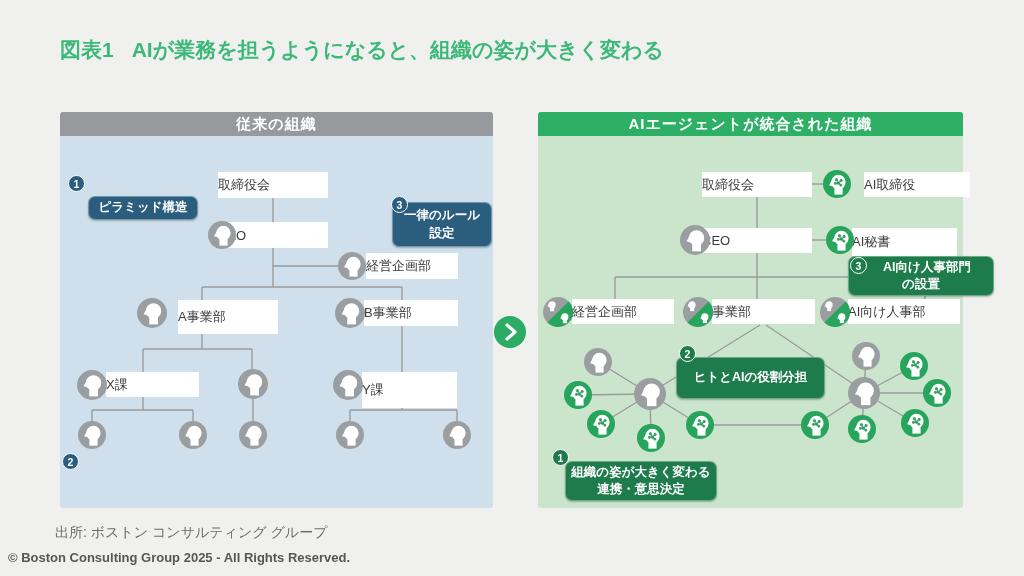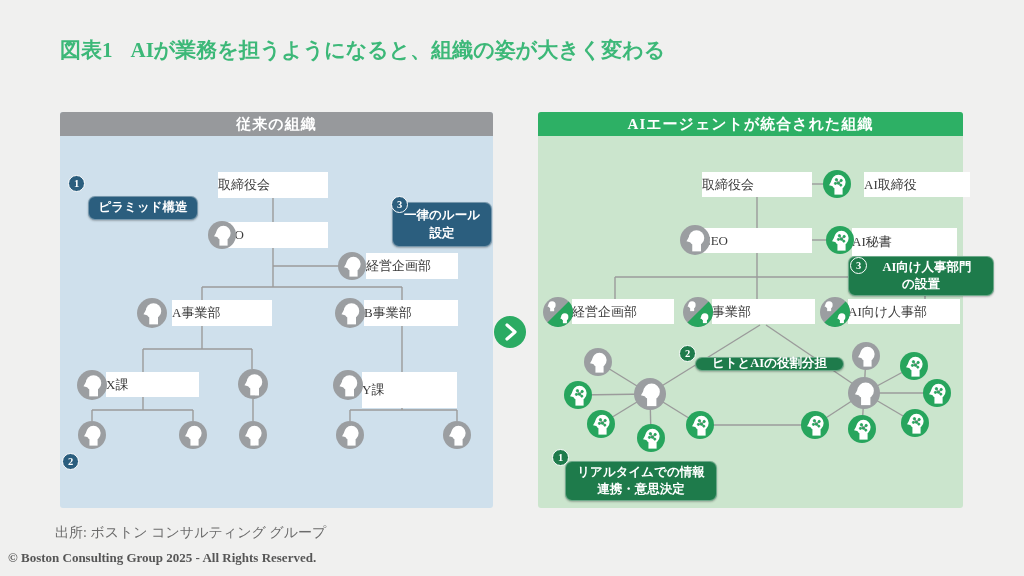--- a/index.html
+++ b/index.html
@@ -1,17 +1,17 @@
 <!DOCTYPE html>
 <html><head>
 <meta charset="utf-8">
 <style>
   html,body{margin:0;padding:0;background:#e4e4e2}
   .stage{position:relative;width:1024px;height:576px;background:#f0f0ef;overflow:hidden;
-         font-family:Liberation Serif, serif}
+         font-family:Liberation Sans, sans-serif}
   .title{position:absolute;left:60px;top:36px;color:#3cb878;font-size:21px;font-weight:bold;display:flex;gap:18px;white-space:nowrap}
   .panel{position:absolute;top:112px;border-radius:3px}
   .panel-left{left:60px;width:433px;height:396px;background:#cfe0ec}
   .panel-right{left:538px;width:425px;height:396px;background:#cbe5cd}
   .panel-header{position:absolute;left:0;top:0;width:100%;height:24px;display:flex;align-items:center;justify-content:center;
                 color:#fff;font-size:15px;font-weight:bold;letter-spacing:1px;border-radius:3px 3px 0 0}
   .panel-left .panel-header{background:#97999c}
   .panel-right .panel-header{background:#2db065}
   .links{position:absolute;left:0;top:0;z-index:1}
   .nbox{position:absolute;background:#fff;display:flex;align-items:center;justify-content:flex-start;
@@ -105,21 +105,21 @@
 
     <div class="nbox" style="left:158px;top:60px;width:110px;height:26px">
       <span>取締役会</span>
       </div>
     <div class="nbox" style="left:158px;top:110px;width:110px;height:26px">
       <span>CEO</span>
       </div>
     <div class="nbox" style="left:306px;top:141px;width:92px;height:26px">
       <span>経営企画部</span>
       </div>
-    <div class="nbox" style="left:112px;top:188px;width:100px;height:26px">
+    <div class="nbox" style="left:118px;top:188px;width:100px;height:34px">
       <span>A事業部</span>
       </div>
     <div class="nbox" style="left:304px;top:188px;width:94px;height:26px">
       <span>B事業部</span>
       </div>
     <div class="nbox" style="left:46px;top:260px;width:93px;height:25px">
       <span>X課</span>
       </div>
     <div class="nbox" style="left:302px;top:260px;width:95px;height:36px">
       <span>Y課</span>
@@ -298,29 +298,29 @@
       </svg>
 
     <div class="callout callout-green" style="left:310px;top:144px;width:146px;height:40px">
       <span class="pad-badge">AI向け人事部門</span>
       <span>の設置</span>
       </div>
     <div class="badge badge-green" style="left:312px;top:145px">
       <span>3</span>
       </div>
 
-    <div class="callout callout-green" style="left:157px;top:245px;width:149px;height:14px">
+    <div class="callout callout-green" style="left:138px;top:245px;width:149px;height:42px">
       <span>ヒトとAIの役割分担</span>
       </div>
     <div class="badge badge-green" style="left:141px;top:233px">
       <span>2</span>
       </div>
 
     <div class="callout callout-green" style="left:27px;top:349px;width:152px;height:40px">
-      <span>リアルタイムでの情報</span>
+      <span>組織の姿が大きく変わる</span>
       <span>連携・意思決定</span>
       </div>
     <div class="badge badge-green" style="left:14px;top:337px">
       <span>1</span>
       </div>
   </section>
 
   <div class="source">出所: ボストン コンサルティング グループ</div>
   <div class="footer">© Boston Consulting Group 2025 - All Rights Reserved.</div>
 </div>

